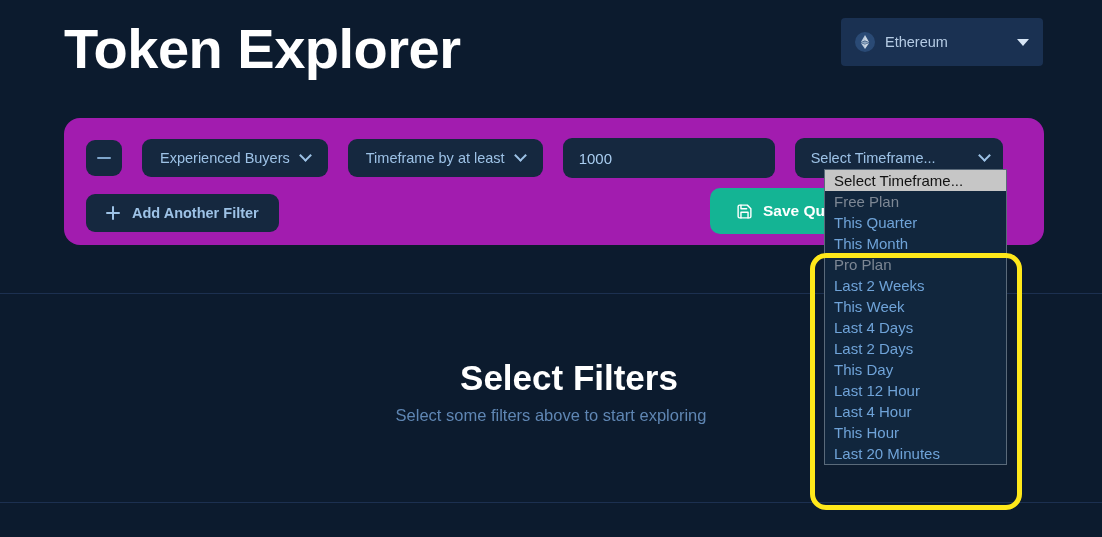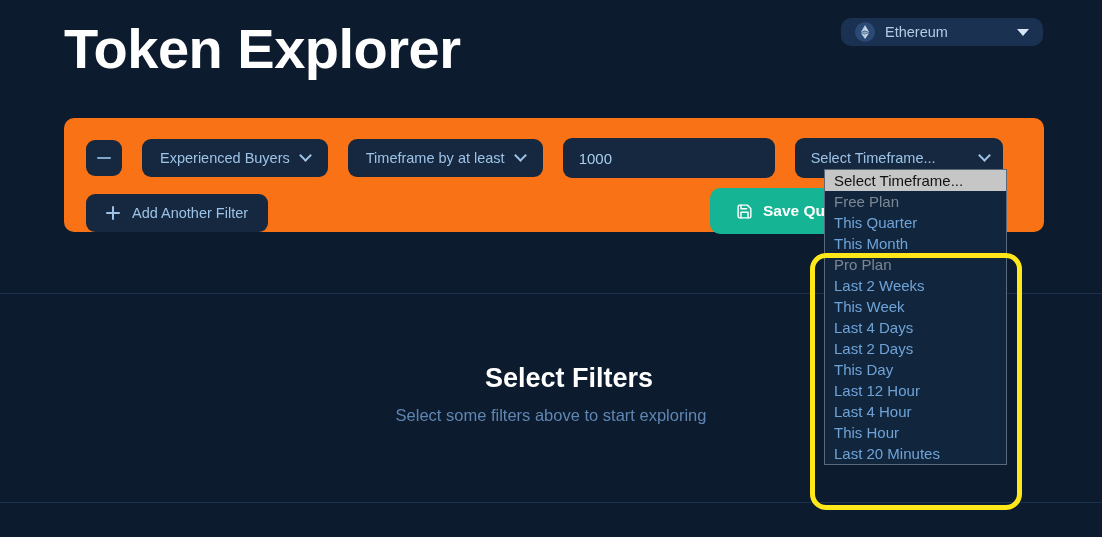--- a/index.html
+++ b/index.html
@@ -13,41 +13,41 @@
 
   
   #header { position: absolute; left: 0; top: 0; width: 1102px; height: 110px; padding-left: 28px; }
   #page-title {
     position: absolute; left: 64px; top: 15px;
     font-size: 56px; font-weight: bold; color: #ffffff;
     letter-spacing: -0.5px; line-height: 68px;
   }
   #network-select {
     position: absolute; left: 841px; top: 18px;
-    width: 202px; height: 28px;
-    background: #1a3152; border-radius: 10px;
+    width: 202px; height: 48px;
+    background: #1a3152; border-radius: 4px;
     display: flex; align-items: center; padding: 0 14px;
     cursor: pointer;
   }
   #eth-icon { width: 20px; height: 20px; flex: 0 0 20px; display:block; }
   #network-label {
     margin-left: 10px; font-size: 14.5px; color: #b5cbe4; flex: 1 1 auto;
   }
   .caret-tri {
     width: 0; height: 0;
     border-left: 6.5px solid transparent;
     border-right: 6.5px solid transparent;
     border-top: 7px solid #d7e5f5;
   }
 
   
   #filter-panel {
     position: absolute; left: 64px; top: 118px;
-    width: 980px; height: 114px;
-    background: #f97316; border-radius: 10px;
+    width: 980px; height: 127px;
+    background: #a21caf; border-radius: 16px;
   }
   #filter-row-1 {
     position: absolute; left: 22px; top: 20px;
     display: flex; align-items: center; gap: 20px;
   }
   .remove-btn {
     width: 36px; height: 36px; background: #15283f; border-radius: 9px;
     display: flex; align-items: center; justify-content: center; cursor: pointer;
     border: none;
   }
@@ -76,20 +76,21 @@
 
   #filter-row-2 {
     position: absolute; left: 22px; top: 76px;
     display: flex; align-items: center;
   }
   #add-filter-btn {
     height: 38px; background: #15283f; border: none; border-radius: 9px;
     display: flex; align-items: center; padding: 0 20px; gap: 12px;
     font-size: 14.5px; color: #9dc2e6; cursor: pointer;
     font-family: "Liberation Sans", sans-serif;
+    font-weight: bold;
   }
   .plus-icon { position: relative; width: 14px; height: 14px; flex:0 0 14px; }
   .plus-icon::before, .plus-icon::after {
     content: ""; position: absolute; background: #9dc2e6; border-radius: 1px;
   }
   .plus-icon::before { left: 0; top: 6px; width: 14px; height: 2.4px; }
   .plus-icon::after  { top: 0; left: 6px; height: 14px; width: 2.4px; }
 
   #action-buttons {
     position: absolute; left: 646px; top: 70px;
@@ -108,21 +109,21 @@
     position: absolute; left: 0; width: 1102px; height: 1px;
     background: #1c3050;
   }
   #divider-top { top: 293px; }
   #divider-bottom { top: 502px; }
 
   
   #empty-state {
     position: absolute; left: 0; top: 360px; width: 1102px; text-align: center;
   }
-  #empty-title { font-size: 27px; font-weight: bold; color: #ffffff; line-height: 36px; margin-left: 36px; }
+  #empty-title { font-size: 35px; font-weight: bold; color: #ffffff; line-height: 36px; margin-left: 36px; }
   #empty-subtitle { margin-top: 8px; font-size: 16.5px; color: #5f86b3; line-height: 22px; }
 
   
   #timeframe-popup {
     position: absolute; left: 824px; top: 169px;
     width: 183px; background: #11263d;
     border: 1px solid #5a6a7a;
     z-index: 40;
     font-size: 15px; line-height: 21px;
     padding: 0;

